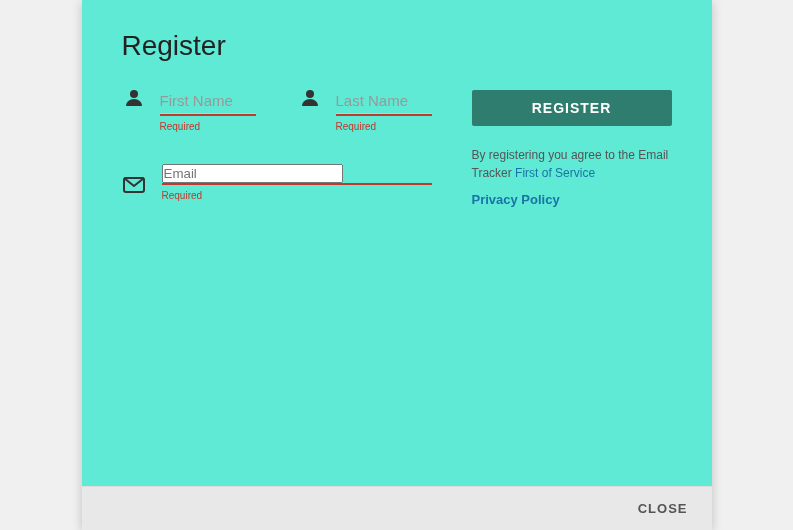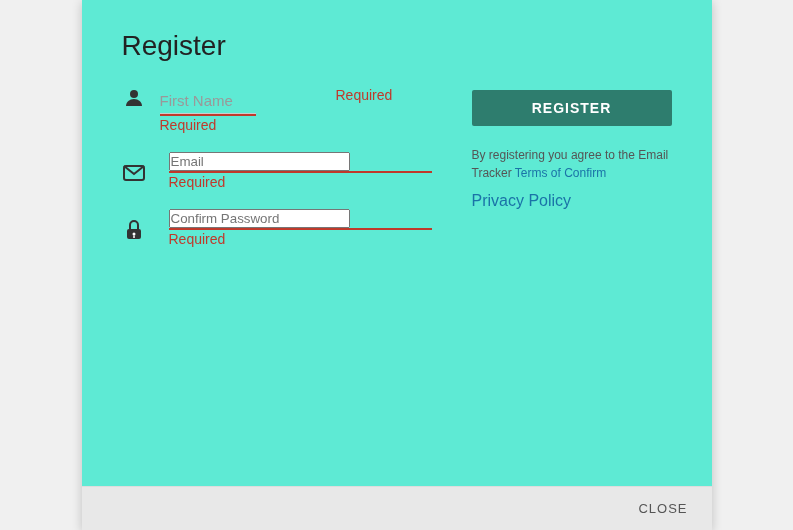--- a/index.html
+++ b/index.html
@@ -38,21 +38,21 @@
     .page-title {
       font-size: 28px;
       font-weight: 400;
       color: #222;
       margin-bottom: 24px;
     }
     .row {
       display: flex;
       flex-direction: row;
       gap: 42px;
-      margin-bottom: 18px;
+      margin-bottom: 30px;
     }
     .field-group {
       display: flex;
       flex-direction: column;
       flex: 1;
     }
     .field-row {
       display: flex;
       align-items: flex-end;
       gap: 10px;
@@ -83,27 +83,27 @@
       color: #999;
     }
     .underline-red {
       height: 2px;
       background: #c0392b;
       width: 100%;
       margin-top: 0;
     }
     .required-text {
       color: #c0392b;
-      font-size: 14px;
+      font-size: 10px;
       margin-top: 3px;
     }
     .full-field {
       display: flex;
       align-items: flex-end;
-      gap: 19px;
+      gap: 12px;
       margin-bottom: 18px;
     }
     .full-field-wrap {
       flex: 1;
     }
     .right-section {
       width: 200px;
       display: flex;
       flex-direction: column;
       align-items: flex-start;
@@ -129,38 +129,39 @@
       line-height: 1.5;
     }
     .terms-link {
       color: #1a73a7;
       text-decoration: none;
       cursor: pointer;
     }
     .privacy-link {
       color: #1a73a7;
       text-decoration: none;
-      font-size: 16px;
+      font-size: 13px;
       cursor: pointer;
       display: block;
+      font-weight: bold;
     }
     .modal-footer {
       height: 44px;
       background: #e8e8e8;
       display: flex;
       align-items: center;
       justify-content: flex-end;
       padding-right: 24px;
       border-top: 1px solid #ddd;
     }
     .close-btn {
       background: transparent;
       border: none;
       font-size: 13px;
-      font-weight: normal;
+      font-weight: bold;
       color: #555;
       cursor: pointer;
       letter-spacing: 1px;
     }
 
     
     .icon-person {
       display: inline-block;
       width: 28px;
       height: 28px;
@@ -197,20 +198,32 @@
               <input type="text" placeholder="First Name" style="">
               <div class="underline-red"></div>
             </div>
           </div>
           <div style="padding-left: 38px;">
             <span class="required-text">Required</span>
           </div>
         </div>
 
         <div class="field-group">
+          <div class="field-row">
+            <span class="field-icon icon-person">
+              <svg viewBox="0 0 24 24" fill="#333" width="24" height="24">
+                <circle cx="12" cy="8" r="4"></circle>
+                <path d="M4 20c0-4 3.6-7 8-7s8 3 8 7"></path>
+              </svg>
+            </span>
+            <div class="field-input-wrap">
+              <input type="text" placeholder="Last Name" style="">
+              <div class="underline-red"></div>
+            </div>
+          </div>
           <div style="padding-left: 38px;">
             <span class="required-text">Required</span>
           </div>
         </div>
       </div>
 
       <div class="full-field">
         <span class="field-icon icon-email">
           <svg viewBox="0 0 24 24" fill="#333" width="24" height="24">
             <rect x="2" y="5" width="20" height="14" rx="2" ry="2" fill="none" stroke="#333" stroke-width="2"></rect>
@@ -218,41 +231,26 @@
           </svg>
         </span>
         <div class="full-field-wrap">
           <input type="email" placeholder="Email" style="">
           <div class="underline-red"></div>
           <span class="required-text">Required</span>
         </div>
       </div>
 
 
-      <div class="full-field">
-        <span class="field-icon icon-lock">
-          <svg viewBox="0 0 24 24" fill="#333" width="24" height="24">
-            <rect x="5" y="11" width="14" height="10" rx="2" ry="2"></rect>
-            <path d="M8 11V7a4 4 0 0 1 8 0v4" fill="none" stroke="#333" stroke-width="2"></path>
-            <circle cx="12" cy="16" r="1.5" fill="white"></circle>
-            <line x1="12" y1="17.5" x2="12" y2="20" stroke="white" stroke-width="1.5"></line>
-          </svg>
-        </span>
-        <div class="full-field-wrap">
-          <input type="password" placeholder="Confirm Password" style="">
-          <div class="underline-red"></div>
-          <span class="required-text">Required</span>
-        </div>
-      </div>
     </div>
 
     <div class="right-section">
       <button class="register-btn">REGISTER</button>
       <p class="terms-text">
-        <span>By registering you agree to the Email Tracker </span><a class="terms-link">Terms of Confirm</a>
+        <span>By registering you agree to the Email Tracker </span><a class="terms-link">First of Service</a>
       </p>
       <a class="privacy-link">Privacy Policy</a>
     </div>
   </div>
 
   <div class="modal-footer">
     <button class="close-btn">CLOSE</button>
   </div>
 </div>
 

